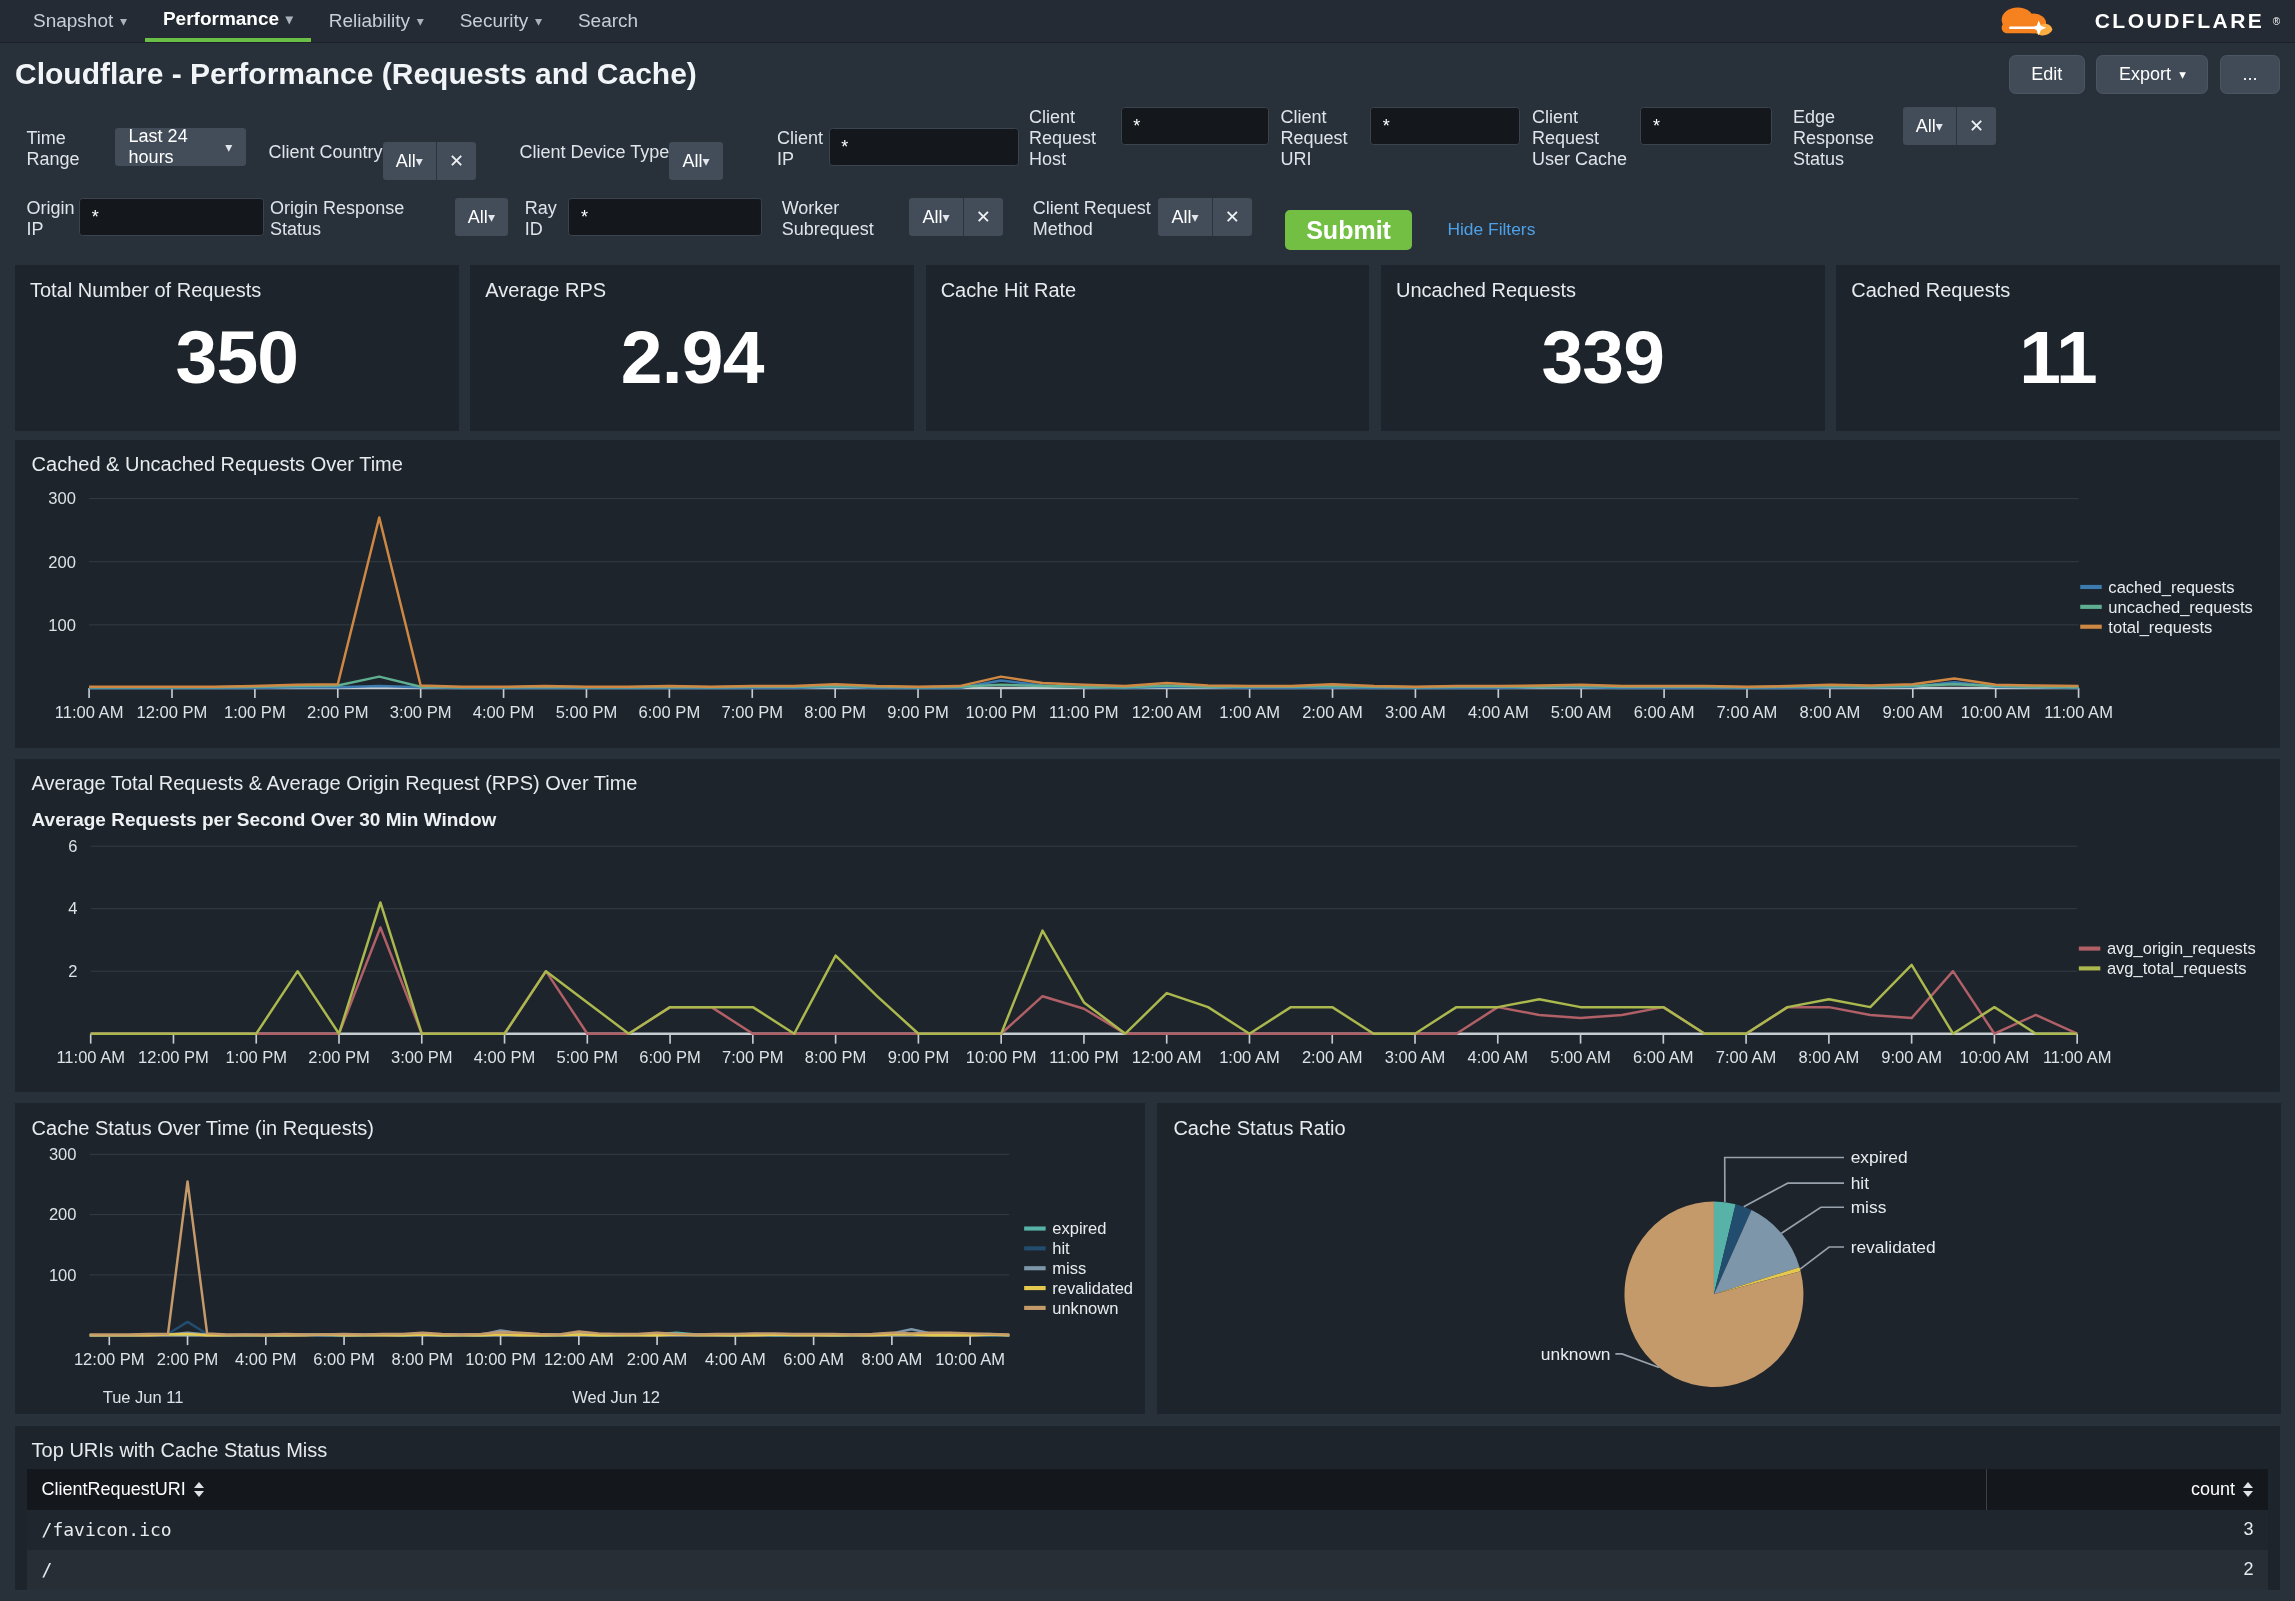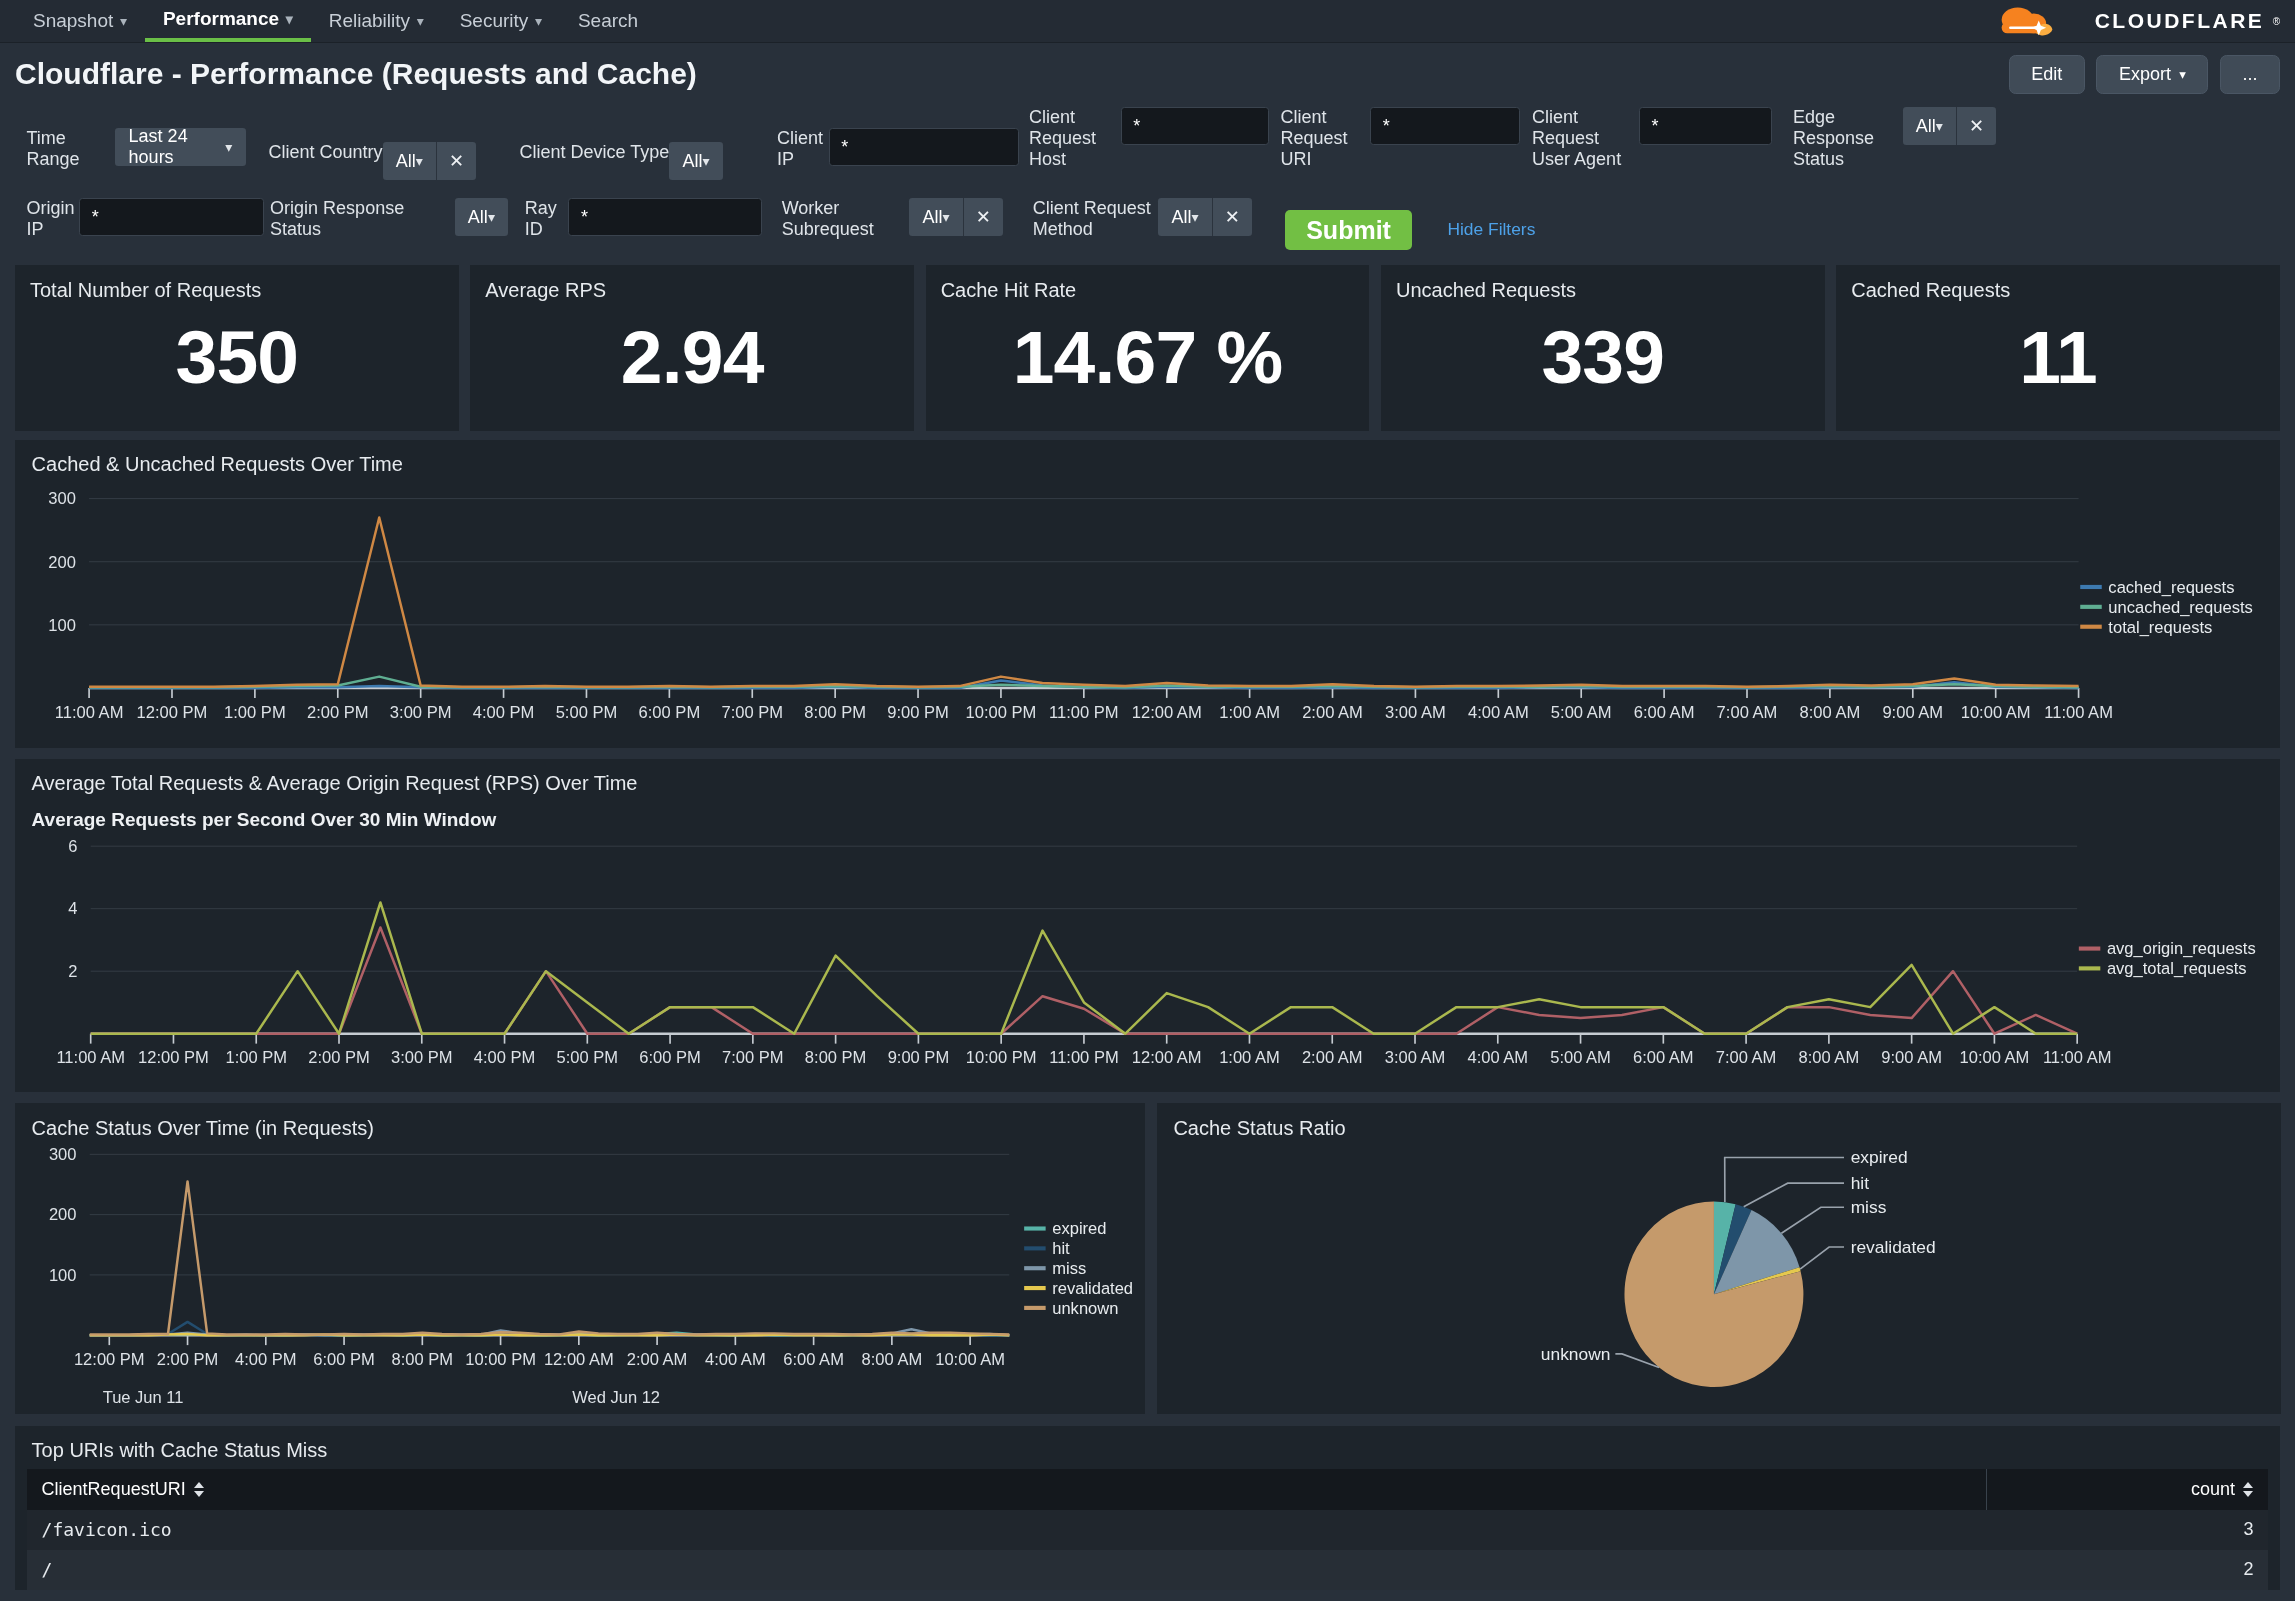--- a/index.html
+++ b/index.html
@@ -171,21 +171,21 @@
     </div>
     <div class="fitem" style="width:240px;margin-right:11.6px">
       <div class="flabel">Client Request Host</div>
       <input class="finput" value="*" style="">
     </div>
     <div class="fitem" style="width:240px;margin-right:11.6px">
       <div class="flabel">Client Request URI</div>
       <input class="finput" value="*" style="">
     </div>
     <div class="fitem" style="width:240px;margin-right:21px">
-      <div class="flabel">Client Request User Agent</div>
+      <div class="flabel">Client Request User Cache</div>
       <input class="finput" value="*" style="">
     </div>
     <div class="fitem has-x" style="width:203px">
       <div class="flabel">Edge Response Status</div>
       <div class="fctl">
           <div class="select">
         <span>All</span>
         <span class="caret">▾</span>
           </div>
         <div class="xbtn">✕</div>
@@ -241,21 +241,20 @@
     <div class="stat">
       <div class="slabel">Total Number of Requests</div>
       <div class="sval">350</div>
     </div>
     <div class="stat">
       <div class="slabel">Average RPS</div>
       <div class="sval">2.94</div>
     </div>
     <div class="stat">
       <div class="slabel">Cache Hit Rate</div>
-      <div class="sval">14.67 %</div>
     </div>
     <div class="stat">
       <div class="slabel">Uncached Requests</div>
       <div class="sval">339</div>
     </div>
     <div class="stat">
       <div class="slabel">Cached Requests</div>
       <div class="sval">11</div>
     </div>
   </div>

